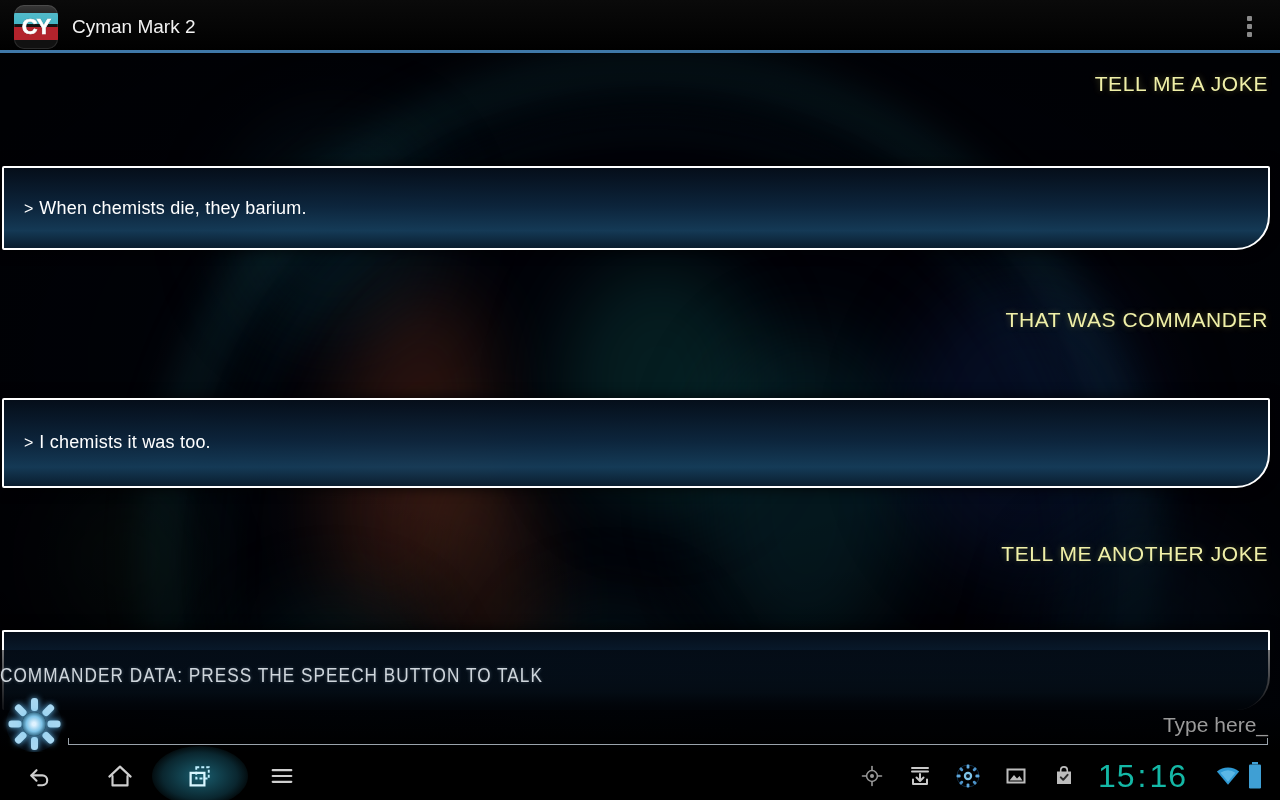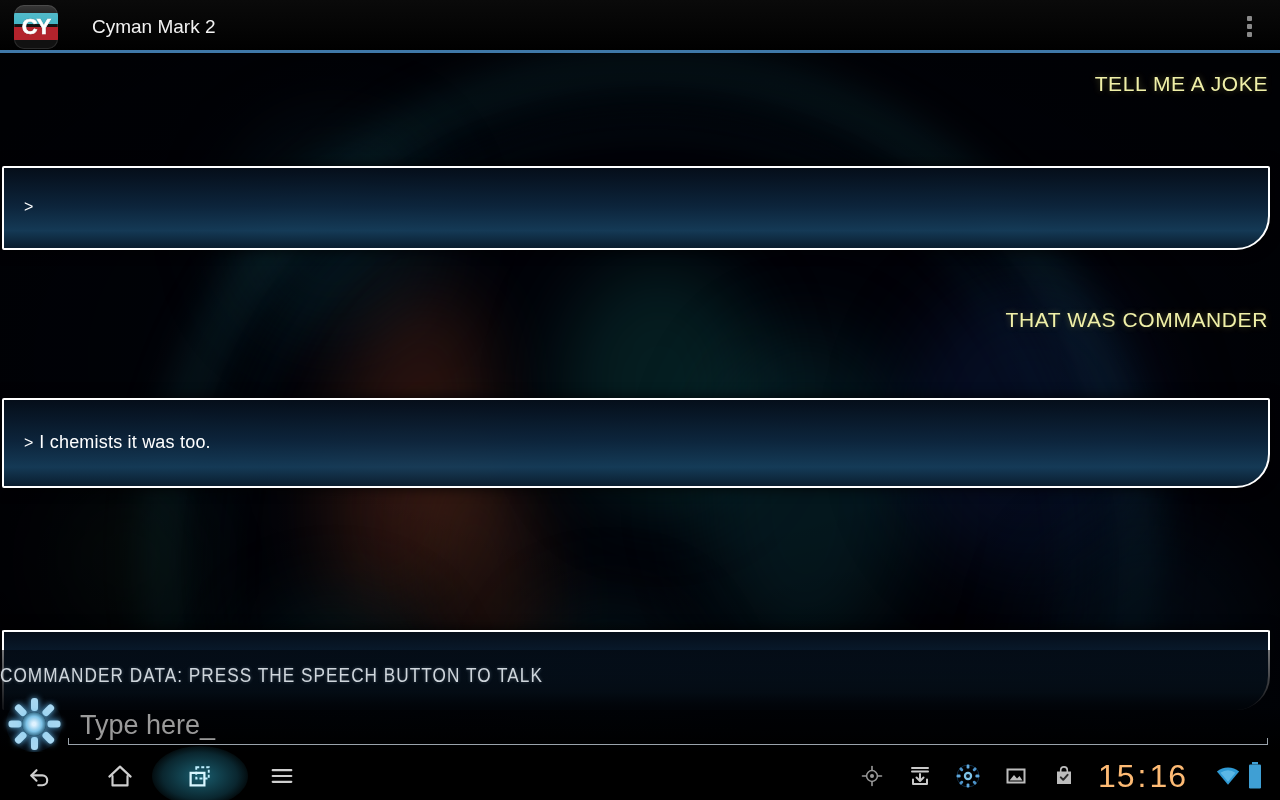--- a/index.html
+++ b/index.html
@@ -74,21 +74,20 @@
   
   #titlebar {
     position: absolute;
     left: 0; top: 0;
     width: 1280px;
     height: 53px;
     background: linear-gradient(#0a0a0a, #000);
     z-index: 40;
     display: flex;
     align-items: center;
-    gap: 20px;
   }
   #titlebar::after {
     content: "";
     position: absolute;
     left: 0; bottom: 0;
     width: 100%;
     height: 3px;
     background: #3f78a8;
   }
   .app-icon {
@@ -291,24 +290,25 @@
     content: "";
     position: absolute;
     right: 0;
     bottom: -1px;
     width: 1px;
     height: 7px;
     background: #9aa3ab;
   }
   #text-input {
     color: #9a9a9a;
-    font-size: 27px;
+    font-size: 21px;
     font-family: "Liberation Sans", sans-serif;
     padding-left: 12px;
     line-height: 30px;
+    text-align: right;
   }
 
   
   #navbar {
     position: absolute;
     left: 0;
     top: 752px;
     width: 1280px;
     height: 48px;
     background: #000;
@@ -352,21 +352,21 @@
   #tray-cyman   { left: 944px; }
   #tray-gallery { left: 992px; }
   #tray-bag     { left: 1040px; }
 
   #clock {
     position: absolute;
     left: 1098px;
     top: 0;
     height: 48px;
     line-height: 48px;
-    color: #fdba74;
+    color: #14b8a6;
     font-size: 32px;
     letter-spacing: 1px;
     font-family: "Liberation Sans", sans-serif;
     font-weight: 300;
   }
   #clock .colon { padding: 0 2px; }
   #tray-wifi { left: 1204px; }
   #tray-batt { left: 1240px; width: 30px; }
 </style>
 </head>
@@ -405,32 +405,34 @@
     </div>
   </div>
 
   <div id="chat">
 
     <div class="msg-user" style="top:19px;">TELL ME A JOKE</div>
 
     <div class="msg-bot" style="top:113px;height:84px;">
       <div style="padding:30px 0 0 20px;display:flex;align-items:baseline;">
         <span class="chev">&gt;</span>
+        <span class="bubble-text">When chemists die, they barium.</span>
       </div>
     </div>
 
     <div class="msg-user" style="top:255px;">THAT WAS COMMANDER</div>
 
     <div class="msg-bot" style="top:345px;height:90px;">
       <div style="padding:32px 0 0 20px;display:flex;align-items:baseline;">
         <span class="chev">&gt;</span>
         <span class="bubble-text">I chemists it was too.</span>
       </div>
     </div>
 
+    <div class="msg-user" style="top:489px;">TELL ME ANOTHER JOKE</div>
 
     <div class="msg-bot" style="top:577px;height:80px;border-bottom:none;"></div>
   </div>
 
   <div id="input-panel">
     <div id="status-line">COMMANDER DATA: PRESS THE SPEECH BUTTON TO TALK</div>
 
     <div id="mic-button">
       <div class="reactor-outer"></div>
       <div class="seg" style="transform:rotate(0deg);"></div>

